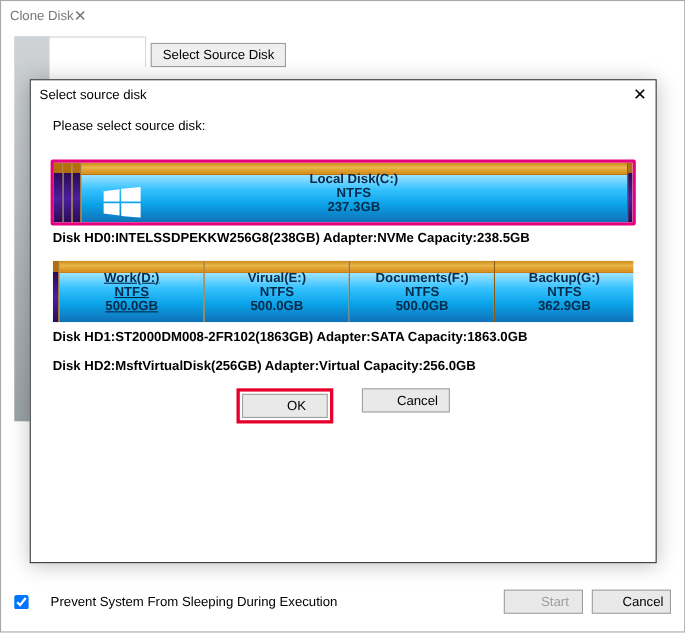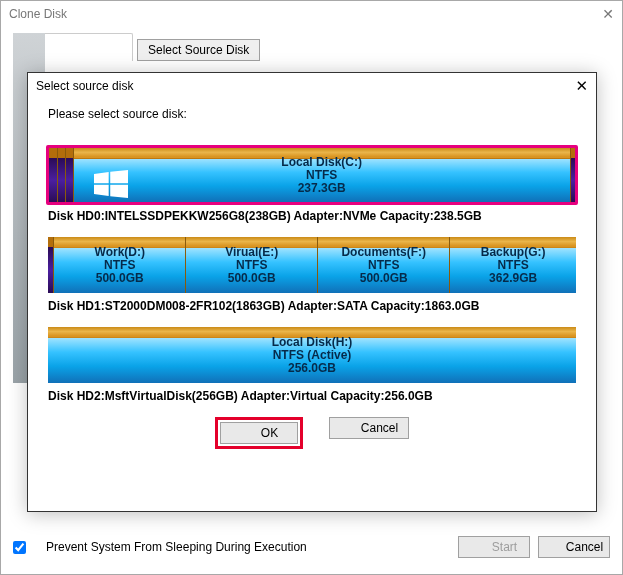--- a/index.html
+++ b/index.html
@@ -8,21 +8,21 @@
     width:623px; height:575px;
     font-family: "Segoe UI", Tahoma, sans-serif;
     font-size:12px;
     background:#fff;
     color:#000;
     position:relative;
     overflow:hidden;
   }
   
   .outer-window { width:623px; height:575px; border:1px solid #a8a8a8; position:relative; }
-  .outer-title { height:26px; line-height:26px; padding:0 8px; color:#777; font-size:12px; display:flex; justify-content:space-between; align-items:center; }
+  .outer-title { height:26px; line-height:26px; padding:0 8px; color:#777; font-size:12px; display:flex; align-items:center; }
   .outer-close { font-size:14px; font-family:Arial; color:#777; cursor:default; }
   .outer-body { position:absolute; left:12px; right:12px; top:32px; bottom:12px; }
   .tab-strip { height:28px; display:flex; align-items:flex-end; }
   .tab-blank { width:120px; height:28px; background:#fff; border:1px solid #ccc; border-bottom:none; border-top-left-radius:2px; border-top-right-radius:2px; }
   .tab-btn { margin-left:4px; height:22px; line-height:20px; padding:0 10px; border:1px solid #a0a0a0; background:#efefef; font-size:12px; cursor:default; }
   .outer-bottom { position:absolute; left:0; right:0; bottom:0; height:30px; display:flex; align-items:center; }
   .chk { display:flex; align-items:center; gap:20px; }
   .chk input { width:13px; height:13px; margin:0; }
   .bottom-btns { margin-left:auto; display:flex; gap:8px; }
   .winbtn { width:72px; height:22px; border:1px solid #a0a0a0; background:#e9e9e9; font-size:12px; cursor:pointer; display:flex; align-items:center; justify-content:center;padding-left:21px; }
@@ -120,21 +120,21 @@
                   </g>
                 </svg></span>
             </div>
             <div class="part tiny" style="flex-basis: 1%; width: 1%;"></div>
           </div>
           <div class="disk-info">Disk HD0:INTELSSDPEKKW256G8(238GB)  Adapter:NVMe  Capacity:238.5GB</div>
         </div>
         <div class="disk-row">
           <div class="disk-bar">
             <div class="part tiny" style="flex-basis: 1%; width: 1%;"></div>
-            <div class="part" style="flex-basis: 25%; width: 25%;">
+            <div class="part" style="flex-basis: 25%; width: 25%; text-decoration: underline;">
               <span class="ln">Work(D:)</span>
               <span class="ln">NTFS</span>
               <span class="ln">500.0GB</span>
             </div>
             <div class="part" style="flex-basis: 25%; width: 25%;">
               <span class="ln">Virual(E:)</span>
               <span class="ln">NTFS</span>
               <span class="ln">500.0GB</span>
             </div>
             <div class="part" style="flex-basis: 25%; width: 25%;">
@@ -144,27 +144,20 @@
             </div>
             <div class="part" style="flex-basis: 24%; width: 24%;">
               <span class="ln">Backup(G:)</span>
               <span class="ln">NTFS</span>
               <span class="ln">362.9GB</span>
             </div>
           </div>
           <div class="disk-info">Disk HD1:ST2000DM008-2FR102(1863GB)  Adapter:SATA  Capacity:1863.0GB</div>
         </div>
         <div class="disk-row">
-          <div class="disk-bar">
-            <div class="part" style="flex-basis: 100%; width: 100%;">
-              <span class="ln">Local Disk(H:)</span>
-              <span class="ln">NTFS (Active)</span>
-              <span class="ln">256.0GB</span>
-            </div>
-          </div>
           <div class="disk-info">Disk HD2:MsftVirtualDisk(256GB)  Adapter:Virtual  Capacity:256.0GB</div>
         </div>
       </div>
     <div class="modal-btns">
       <span class="ok-hi">
         <div class="winbtn">OK</div>
       </span>
       <div class="winbtn">Cancel</div>
     </div>
   </div>

